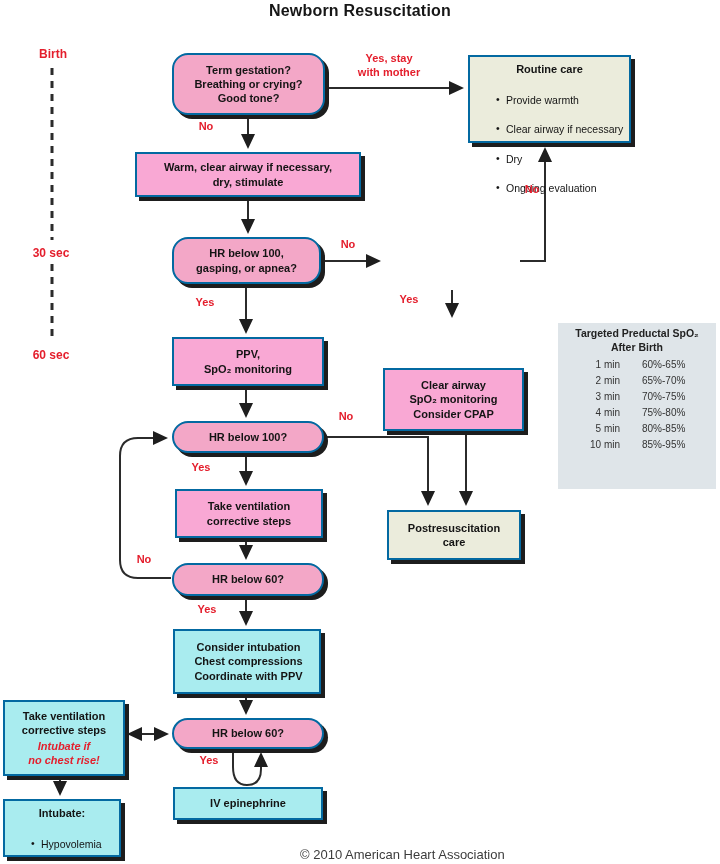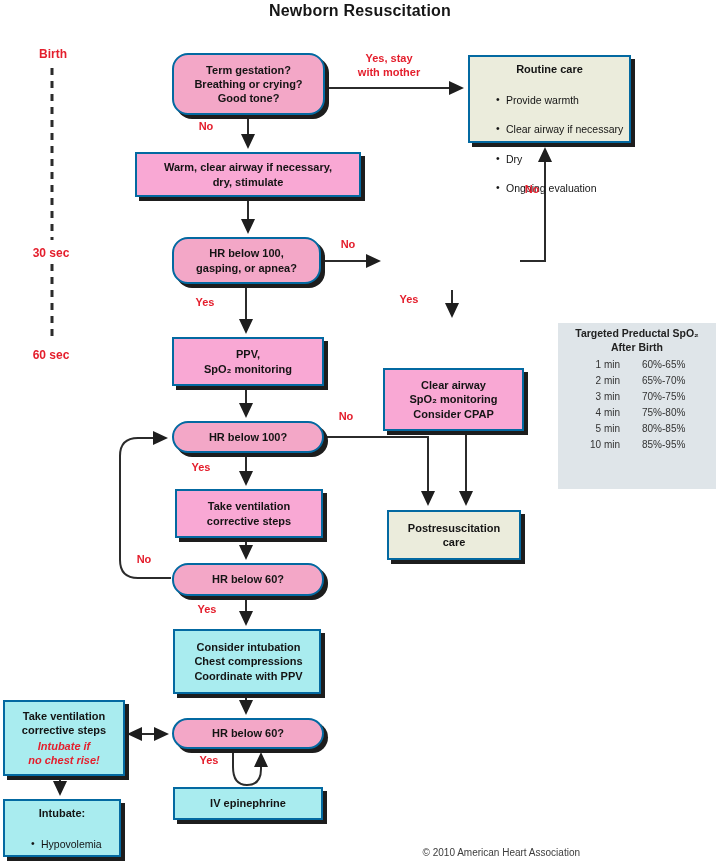--- a/index.html
+++ b/index.html
@@ -44,22 +44,22 @@
     text-align:center;font-weight:bold;font-size:10.5px;line-height:1.35;
     white-space:pre-line;color:#222;margin-bottom:5px;
   }
   .spo2-grid{
     display:grid;grid-template-columns:48px 1fr;column-gap:22px;row-gap:5px;
     font-size:10px;padding:0 8px;
   }
   .spo2-grid .t{text-align:right;}
   .spo2-grid .r{text-align:left;}
   .copyright{
-    position:absolute;left:300px;top:847px;width:280px;text-align:right;
-    font-size:10px;color:#3c3c3c;font-weight:normal;
+    position:absolute;left:300px;top:847px;width:280px;text-align:left;
+    font-size:13px;color:#3c3c3c;font-weight:normal;
   }
 </style>
 </head>
 <body>
 
 <div id="stage">
 
   <svg id="connectors" viewBox="0 0 720 864" xmlns="http://www.w3.org/2000/svg">
     <defs>
       <marker id="ah" markerWidth="9" markerHeight="9" refX="6" refY="3.5" orient="auto-start-reverse">

